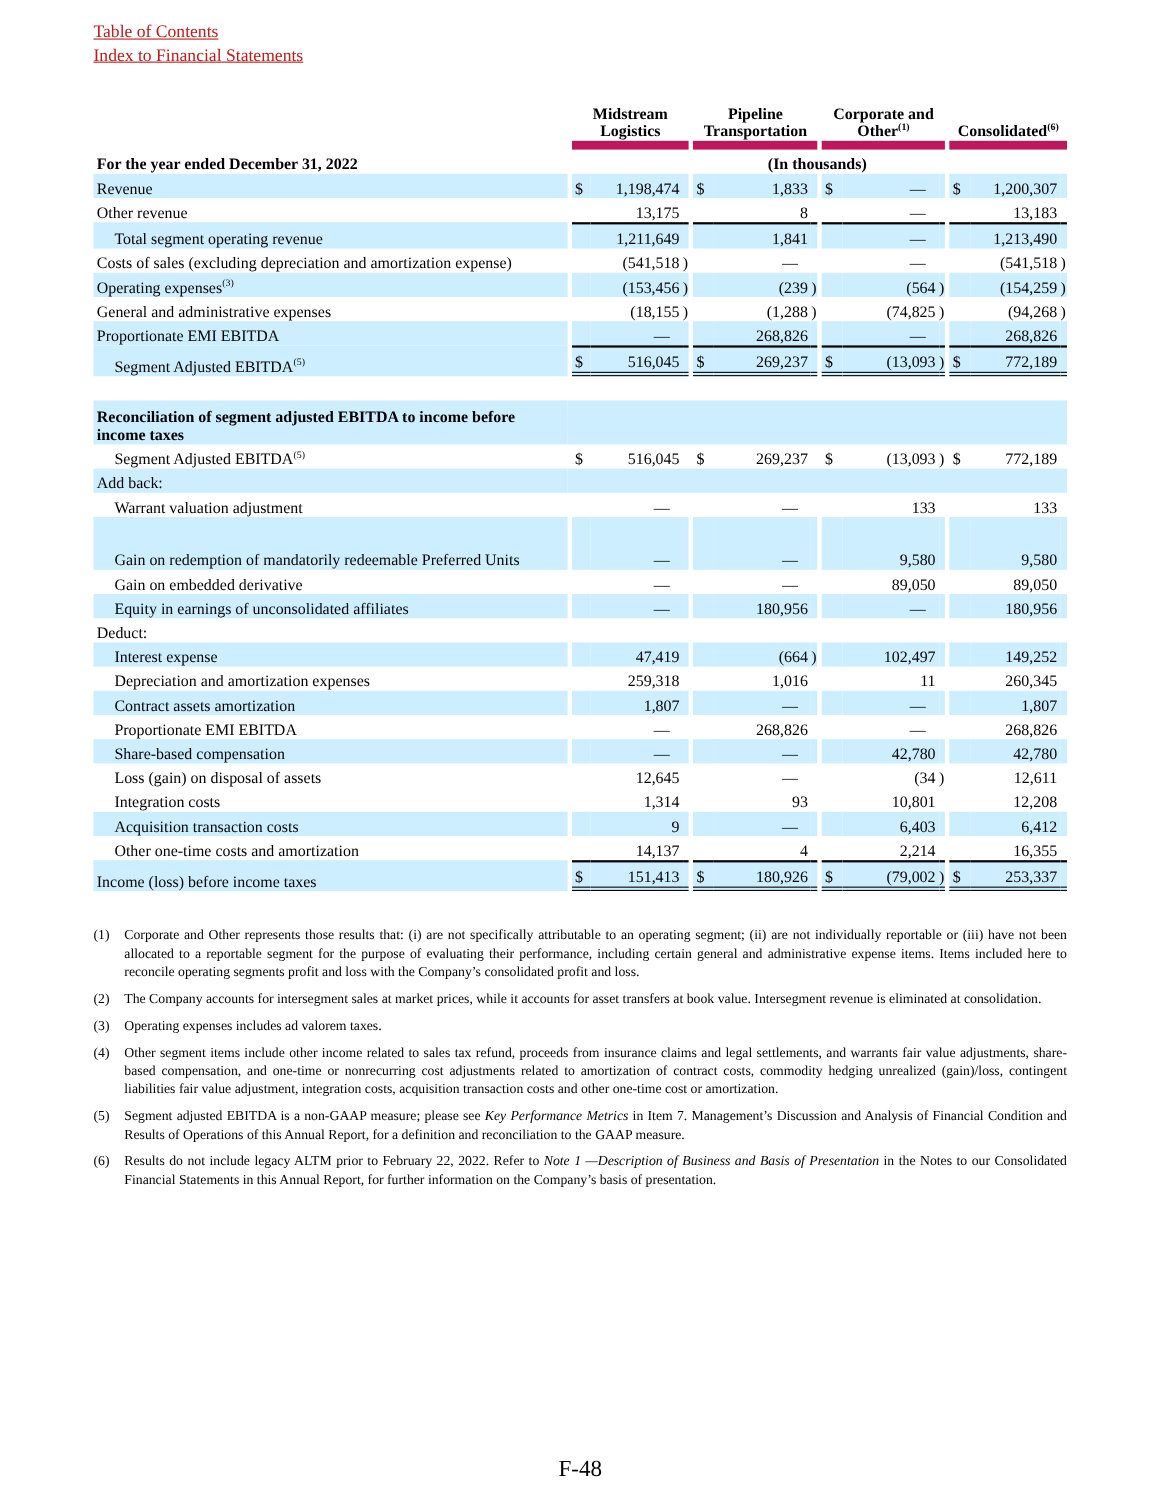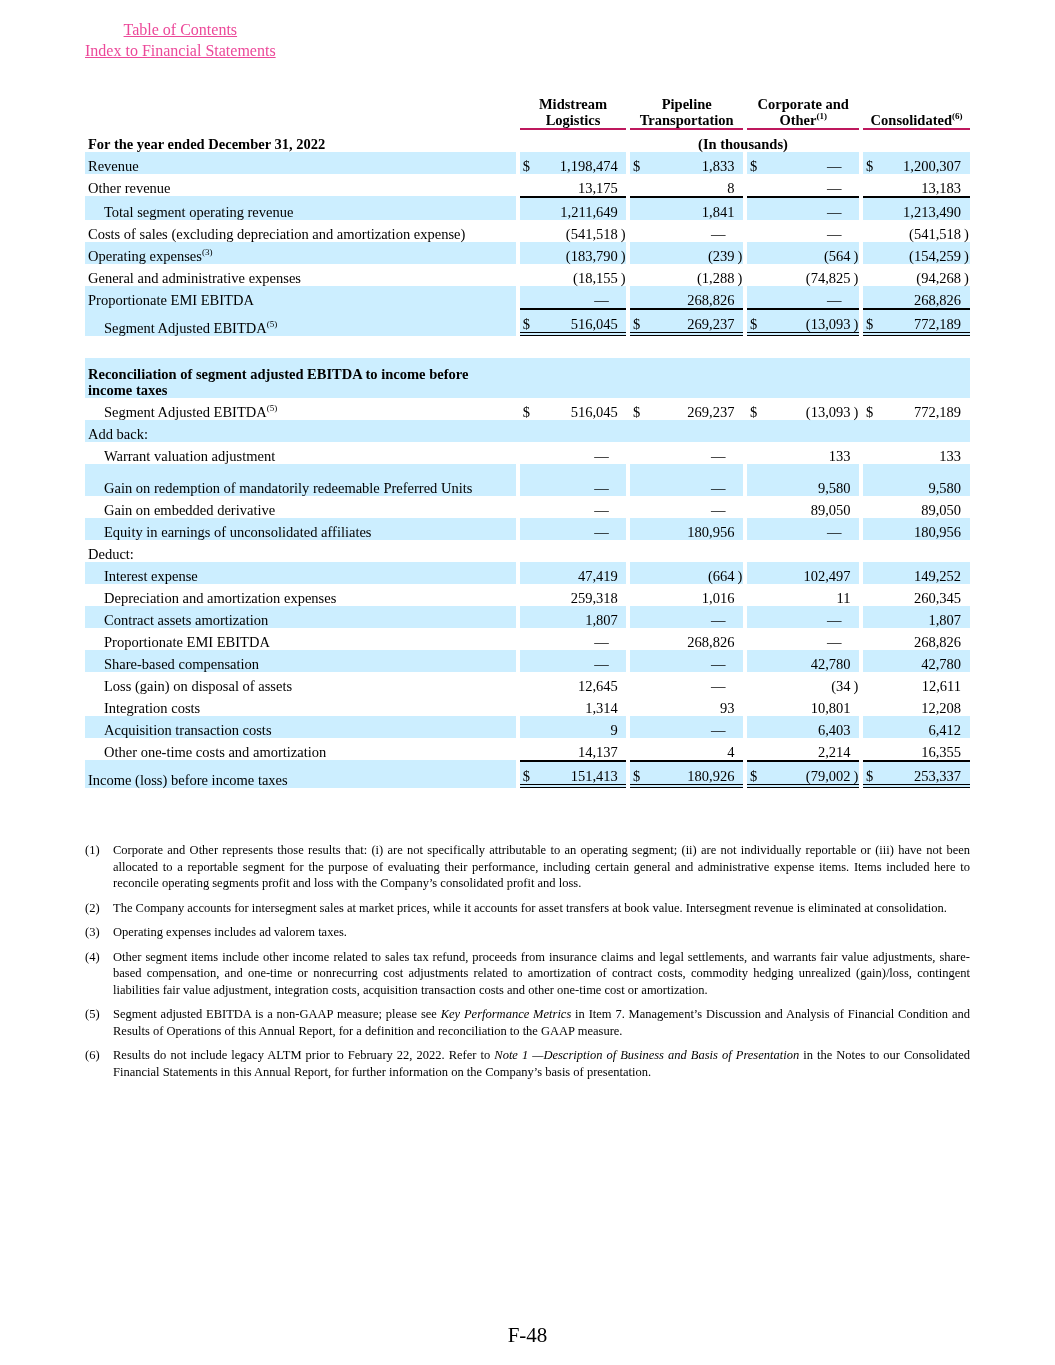--- a/index.html
+++ b/index.html
@@ -1,30 +1,30 @@
 <!DOCTYPE html>
 <html><head>
 <meta charset="utf-8">
 <style>
   html, body { margin: 0; padding: 0; background: #ffffff; }
   body {
     width: 1055px; height: 1365px; position: relative; overflow: hidden;
     font-family: "Liberation Serif", serif; color: #000; font-size: 14.5px;
   }
   .toplinks { position: absolute; left: 85px; top: 19px; line-height: 21px; font-size: 16px; }
-  .toplinks a { color: #ec4899; text-decoration: underline; display: block; text-align: center; }
+  .toplinks a { color: #b91c1c; text-decoration: underline; display: block; }
 
   table.fin {
     position: absolute; left: 85px; top: 96px; width: 885px;
     border-collapse: separate; border-spacing: 0; font-size: 14.5px;
   }
   table.fin td { padding: 0 3px; height: 22px; line-height: 16px; vertical-align: bottom; white-space: nowrap; }
   .hl td { background: #cceeff; }
   .hdr td { font-weight: bold; text-align: center; vertical-align: bottom; line-height: 15px; padding-bottom: 2px; }
-  .hdr td.colh { border-bottom: 2px solid #be185d; }
+  .hdr td.colh { border-bottom: 8px solid #be185d; }
   .gap { width: 6px; padding: 0 !important; background: transparent !important; border: none !important; }
   .label { width: 410px; }
   .ind { padding-left: 19px !important; }
   .cur { width: 14px; text-align: left; }
   .num { text-align: right; padding-right: 3px; width: 80px; }
   .paren { width: 6px; padding: 0 !important; text-align: left; }
   .b { font-weight: bold; }
   sup { font-size: 9px; line-height: 0; vertical-align: 6px; }
   tr.topline td.u { border-top: 2px solid #000; margin-top: 28px; }
   tr.dbl td.u { border-bottom: 4px double #000; }
@@ -135,21 +135,21 @@
         <td class="paren"></td>
         <td class="gap"></td>
         <td class="cur"></td>
         <td class="num">(541,518</td>
         <td class="paren">)</td>
       </tr>
       <tr class="hl">
         <td class="label">Operating expenses<sup>(3)</sup></td>
         <td class="gap"></td>
         <td class="cur"></td>
-        <td class="num">(183,790</td>
+        <td class="num">(153,456</td>
         <td class="paren">)</td>
         <td class="gap"></td>
         <td class="cur"></td>
         <td class="num">(239</td>
         <td class="paren">)</td>
         <td class="gap"></td>
         <td class="cur"></td>
         <td class="num">(564</td>
         <td class="paren">)</td>
         <td class="gap"></td>
@@ -257,21 +257,21 @@
         <td class="gap"></td>
         <td class="cur"></td>
         <td class="num">133</td>
         <td class="paren"></td>
         <td class="gap"></td>
         <td class="cur"></td>
         <td class="num">133</td>
         <td class="paren"></td>
       </tr>
       <tr class="hl">
-        <td class="label ind wrap" style="height: 32px; padding-right: 30px;">Gain on redemption of mandatorily redeemable Preferred Units</td>
+        <td class="label ind wrap" style="height: 48px; padding-right: 30px;">Gain on redemption of mandatorily redeemable Preferred Units</td>
         <td class="gap"></td>
         <td class="cur"></td>
         <td class="num" style="padding-right: 12px;">—</td>
         <td class="paren"></td>
         <td class="gap"></td>
         <td class="cur"></td>
         <td class="num" style="padding-right: 12px;">—</td>
         <td class="paren"></td>
         <td class="gap"></td>
         <td class="cur"></td>

